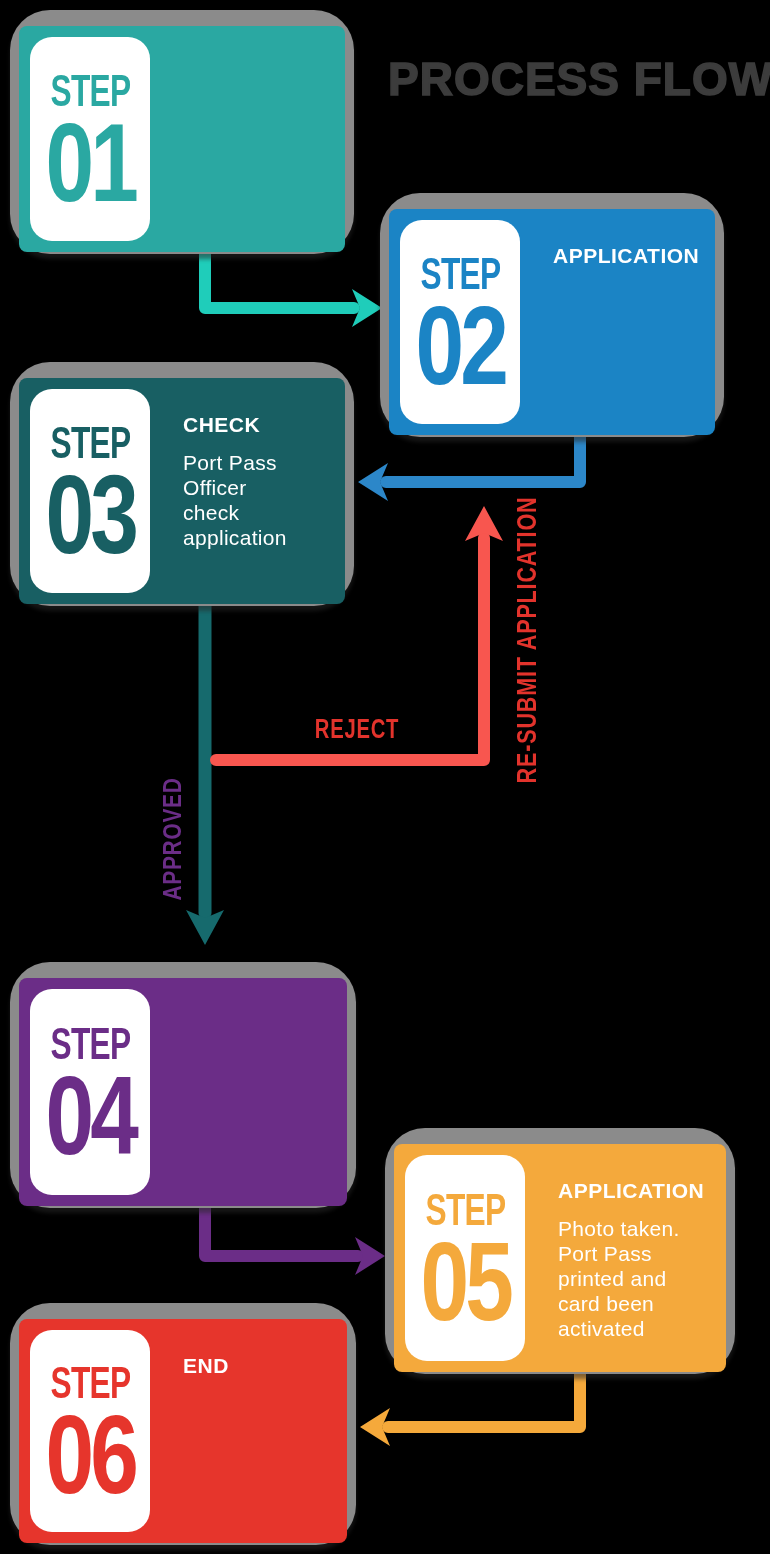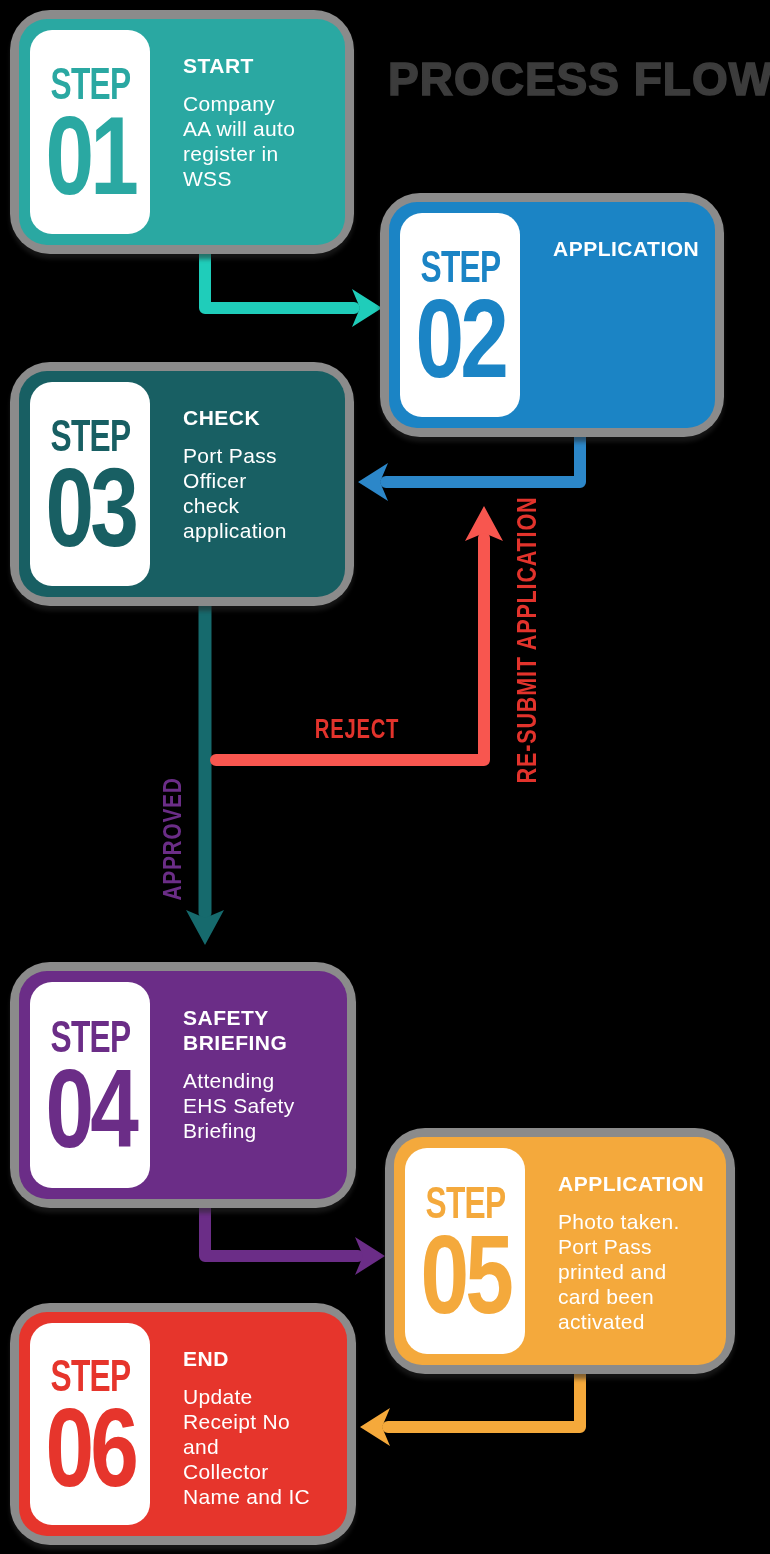--- a/index.html
+++ b/index.html
@@ -2,22 +2,22 @@
 <html><head>
 <meta charset="utf-8">
 <style>
   html,body{margin:0;padding:0;background:#000;}
   body{font-family:"Liberation Sans", sans-serif;}
   .canvas{position:relative;width:770px;height:1554px;background:#000;overflow:hidden;}
 
   
   .card{position:absolute;background:#8B8B8B;border-radius:40px;padding:9px;
         box-shadow:0 5px 4px rgba(40,40,40,.55);z-index:2;box-sizing:border-box;}
-  .card-inner{width:100%;height:100%;border-radius:28px;background:var(--c);
-        display:flex;box-sizing:border-box;}
+  .card-inner{width:100%;height:100%;border-radius:8px;background:var(--c);
+        display:flex;box-sizing:border-box;margin-top:7px;}
   .panel{background:#fff;border-radius:22px;margin:11px;flex:0 0 120px;width:120px;
         display:flex;flex-direction:column;align-items:center;justify-content:center;overflow:hidden;}
   .step-word{font-weight:bold;font-size:44px;line-height:1;color:var(--c);
         transform:scaleX(.72);letter-spacing:-1px;white-space:nowrap;}
   .step-num{font-weight:bold;font-size:112px;line-height:.82;color:var(--c);
         transform:scaleX(.78);letter-spacing:-5px;margin-top:4px;white-space:nowrap;}
   .content{padding:34px 8px 0 22px;}
   .heading{color:#fff;font-weight:bold;font-size:21px;line-height:25px;
         letter-spacing:.5px;white-space:pre-line;margin-bottom:13px;}
   .bodytext{color:#fff;font-size:21px;line-height:25px;letter-spacing:.3px;white-space:pre-line;}
@@ -85,27 +85,20 @@
   </svg>
 
   <div class="title">PROCESS FLOW</div>
 
   <div class="card s1">
     <div class="card-inner">
       <div class="panel">
         <div class="step-word">STEP</div>
         <div class="step-num">01</div>
       </div>
-      <div class="content">
-        <div class="heading">START</div>
-        <div class="bodytext">Company
-AA will auto
-register in
-WSS</div>
-      </div>
     </div>
   </div>
 
   <div class="card s2">
     <div class="card-inner">
       <div class="panel">
         <div class="step-word">STEP</div>
         <div class="step-num">02</div>
       </div>
       <div class="content">
@@ -129,27 +122,20 @@
       </div>
     </div>
   </div>
 
   <div class="card s4">
     <div class="card-inner">
       <div class="panel">
         <div class="step-word">STEP</div>
         <div class="step-num">04</div>
       </div>
-      <div class="content">
-        <div class="heading">SAFETY
-BRIEFING</div>
-        <div class="bodytext">Attending
-EHS Safety
-Briefing</div>
-      </div>
     </div>
   </div>
 
   <div class="card s5">
     <div class="card-inner">
       <div class="panel">
         <div class="step-word">STEP</div>
         <div class="step-num">05</div>
       </div>
       <div class="content">
@@ -164,25 +150,20 @@
   </div>
 
   <div class="card s6">
     <div class="card-inner">
       <div class="panel">
         <div class="step-word">STEP</div>
         <div class="step-num">06</div>
       </div>
       <div class="content">
         <div class="heading">END</div>
-        <div class="bodytext">Update
-Receipt No
-and
-Collector
-Name and IC</div>
       </div>
     </div>
   </div>
 
   <div class="alabel lbl-approved">APPROVED</div>
   <div class="alabel lbl-reject">REJECT</div>
   <div class="alabel lbl-resubmit">RE-SUBMIT APPLICATION</div>
 
 </div>
 

